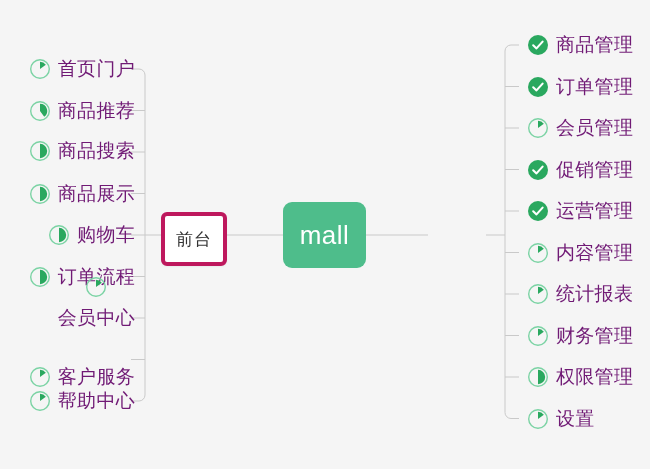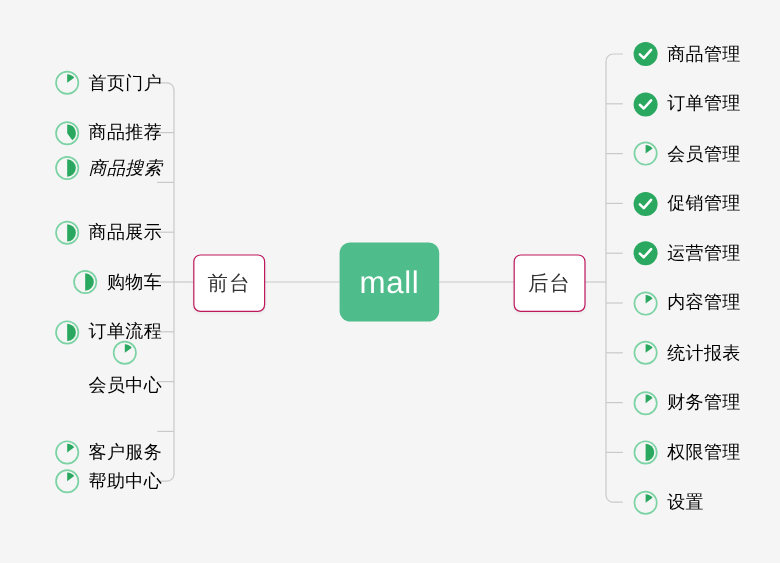--- a/index.html
+++ b/index.html
@@ -37,38 +37,38 @@
   }
   .leaf.left {
     right: 515px;            
     flex-direction: row;
     justify-content: flex-end;
   }
   .leaf.right {
     left: 527px;
   }
   .leaf-label {
-    font-size: 15px;
-    color: #000000;
+    font-size: 19px;
+    color: #701a75;
     white-space: nowrap;
     letter-spacing: 0.3px;
   }
   .leaf-icon {
     width: 22px;
     height: 22px;
     flex: 0 0 22px;
     position: relative;
   }
   .leaf-icon svg { display: block; }
 
   
   .node-box {
     position: absolute;
     background: #ffffff;
-    border: 1px solid #be185d;
+    border: 4px solid #be185d;
     border-radius: 6px;
     box-shadow: 0 1px 2px rgba(0,0,0,0.045);
     display: flex;
     align-items: center;
     justify-content: center;
     font-size: 17px;
     color: #333333;
     letter-spacing: 1px;
   }
   #node-front {
@@ -148,21 +148,21 @@
       </div>
       <div class="leaf left" style="top: 97.5px;">
         <span class="leaf-icon">
           <svg width="22" height="22" viewBox="0 0 22 22">
             <circle cx="11" cy="11" r="9.3" fill="none" stroke="#7bd3a4" stroke-width="1.4"></circle>
             <path d="M 11 11 L 11 3.8 A 7.2 7.2 0 0 1 15.23 16.82 Z" fill="#2aa85f"></path>
           </svg>
         </span>
         <span class="leaf-label">商品推荐</span>
       </div>
-      <div class="leaf left" style="top: 127px; font-style: italic;">
+      <div class="leaf left" style="top: 138px;">
         <span class="leaf-icon">
           <svg width="22" height="22" viewBox="0 0 22 22">
             <circle cx="11" cy="11" r="9.3" fill="none" stroke="#7bd3a4" stroke-width="1.4"></circle>
             <path d="M 11 11 L 11 3.8 A 7.2 7.2 0 0 1 11.00 18.20 Z" fill="#2aa85f"></path>
           </svg>
         </span>
         <span class="leaf-label">商品搜索</span>
       </div>
       <div class="leaf left" style="top: 180.5px;">
         <span class="leaf-icon">
@@ -310,15 +310,14 @@
           </svg>
         </span>
         <span class="leaf-label">设置</span>
       </div>
     </div>
 
   <div class="node-box" id="node-front">前台</div>
 
   <div id="node-root">mall</div>
 
-  <div class="node-box" id="node-back">后台</div>
 
 </div>
 
 </body></html>

